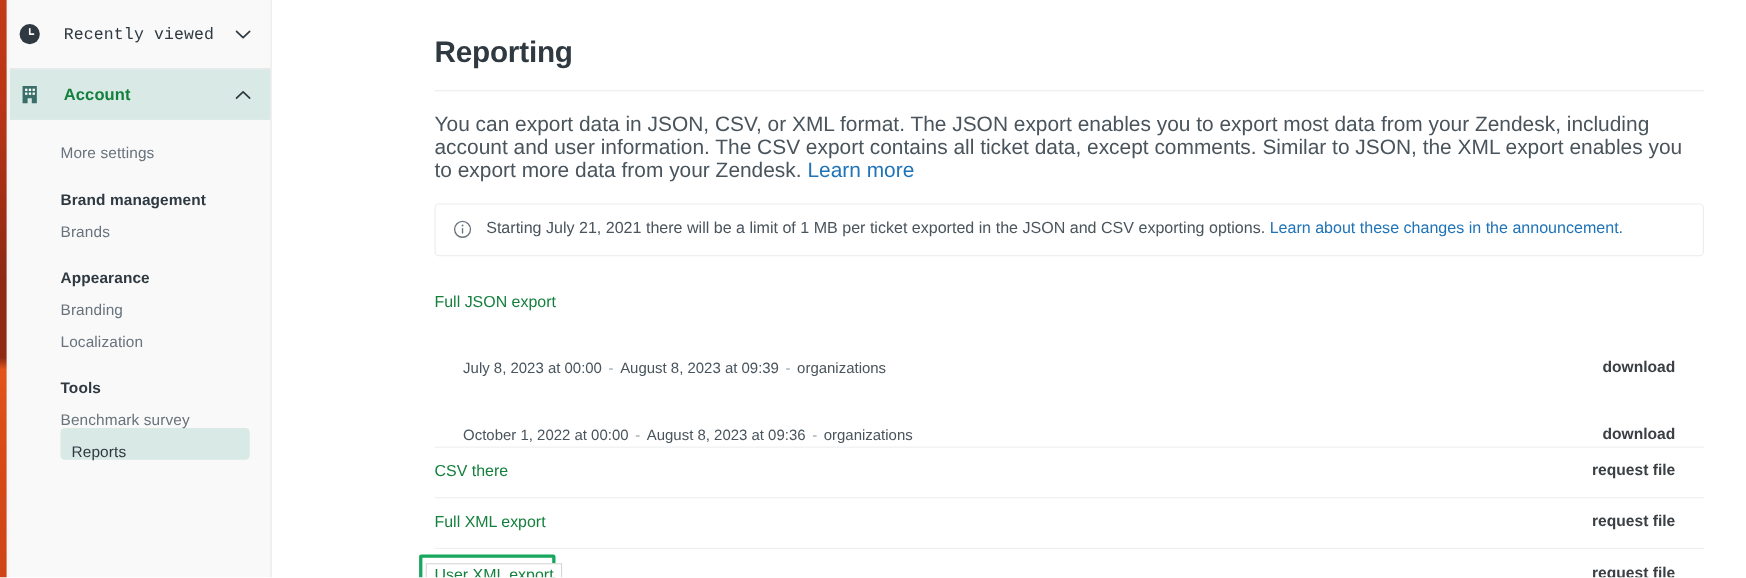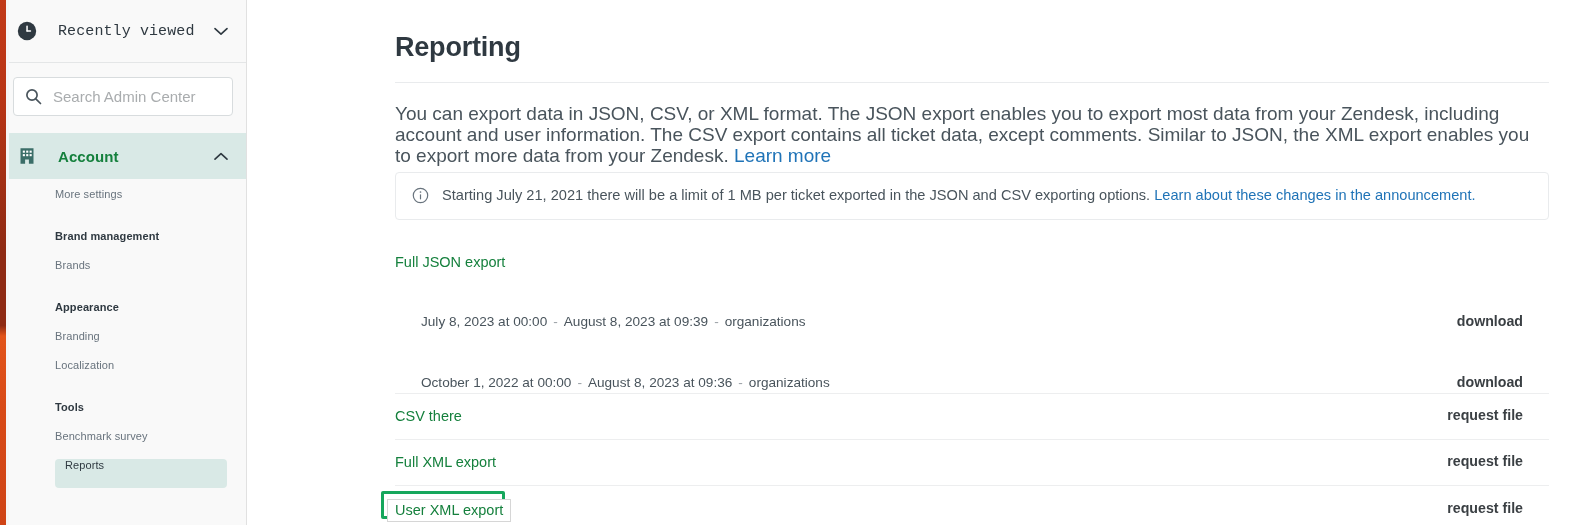--- a/index.html
+++ b/index.html
@@ -122,23 +122,23 @@
     font-size: 15px;
     color: #15803d;
     font-weight: 700;
     letter-spacing: .1px;
   }
 
   .nav-list { padding-top: 9px; }
   .nav-item {
     height: 29px;
     display: flex;
-    align-items: flex-start;
+    align-items: flex-end;
     padding-left: 55px;
-    font-size: 11px;
+    font-size: 14px;
     color: #68737d;
     letter-spacing: .1px;
   }
   .nav-item.group {
     color: #2f3941;
     font-weight: 700;
     margin-top: 13px;
   }
   .nav-item.active {
     background: #d9e9e6;
@@ -184,21 +184,21 @@
     line-height: 21px;
     color: #49545c;
     width: 1154px;
   }
   a.lnk {
     color: #1f73b7;
     text-decoration: none;
   }
 
   .alert {
-    margin-top: 6px;
+    margin-top: 19px;
     border: 1px solid #e9ebed;
     border-radius: 4px;
     background: #ffffff;
     padding: 13px 16px 14px 16px;
     display: flex;
     align-items: flex-start;
     width: 1154px;
   }
   .alert .i-icon {
     width: 17px; height: 17px;
@@ -344,31 +344,20 @@
         </svg>
       </span>
       <span class="rv-label">Recently viewed</span>
       <span class="chev">
         <svg width="14" height="9" viewBox="0 0 14 9">
             <path d="M1 1.6 L7 7.2 L13 1.6" fill="none" stroke="#2f3941" stroke-width="1.6" stroke-linecap="round" stroke-linejoin="round"></path>
           </svg>
       </span>
     </div>
 
-    <div class="search-wrap">
-      <div class="search-box">
-        <span class="s-icon">
-          <svg width="17" height="17" viewBox="0 0 17 17">
-            <circle cx="7" cy="7" r="5.1" fill="none" stroke="#49545c" stroke-width="1.7"></circle>
-            <line x1="10.8" y1="10.8" x2="15.5" y2="15.5" stroke="#49545c" stroke-width="1.7" stroke-linecap="round"></line>
-          </svg>
-        </span>
-        <input class="search-input" type="text" value="" placeholder="Search Admin Center" style="">
-      </div>
-    </div>
 
     <div class="acct-row">
       <span class="a-icon">
         <svg width="22" height="22" viewBox="0 0 22 22">
           <path d="M4.5 3.2 h13 v15.6 h-4.6 v-4.4 h-3.8 v4.4 h-4.6 z" fill="#3b6e68"></path>
           <rect x="6.8" y="5.6" width="2.1" height="2.1" fill="#fff"></rect>
           <rect x="10.2" y="5.6" width="2.1" height="2.1" fill="#fff"></rect>
           <rect x="13.6" y="5.6" width="2.1" height="2.1" fill="#fff"></rect>
           <rect x="6.8" y="9.1" width="2.1" height="2.1" fill="#fff"></rect>
           <rect x="10.2" y="9.1" width="2.1" height="2.1" fill="#fff"></rect>

